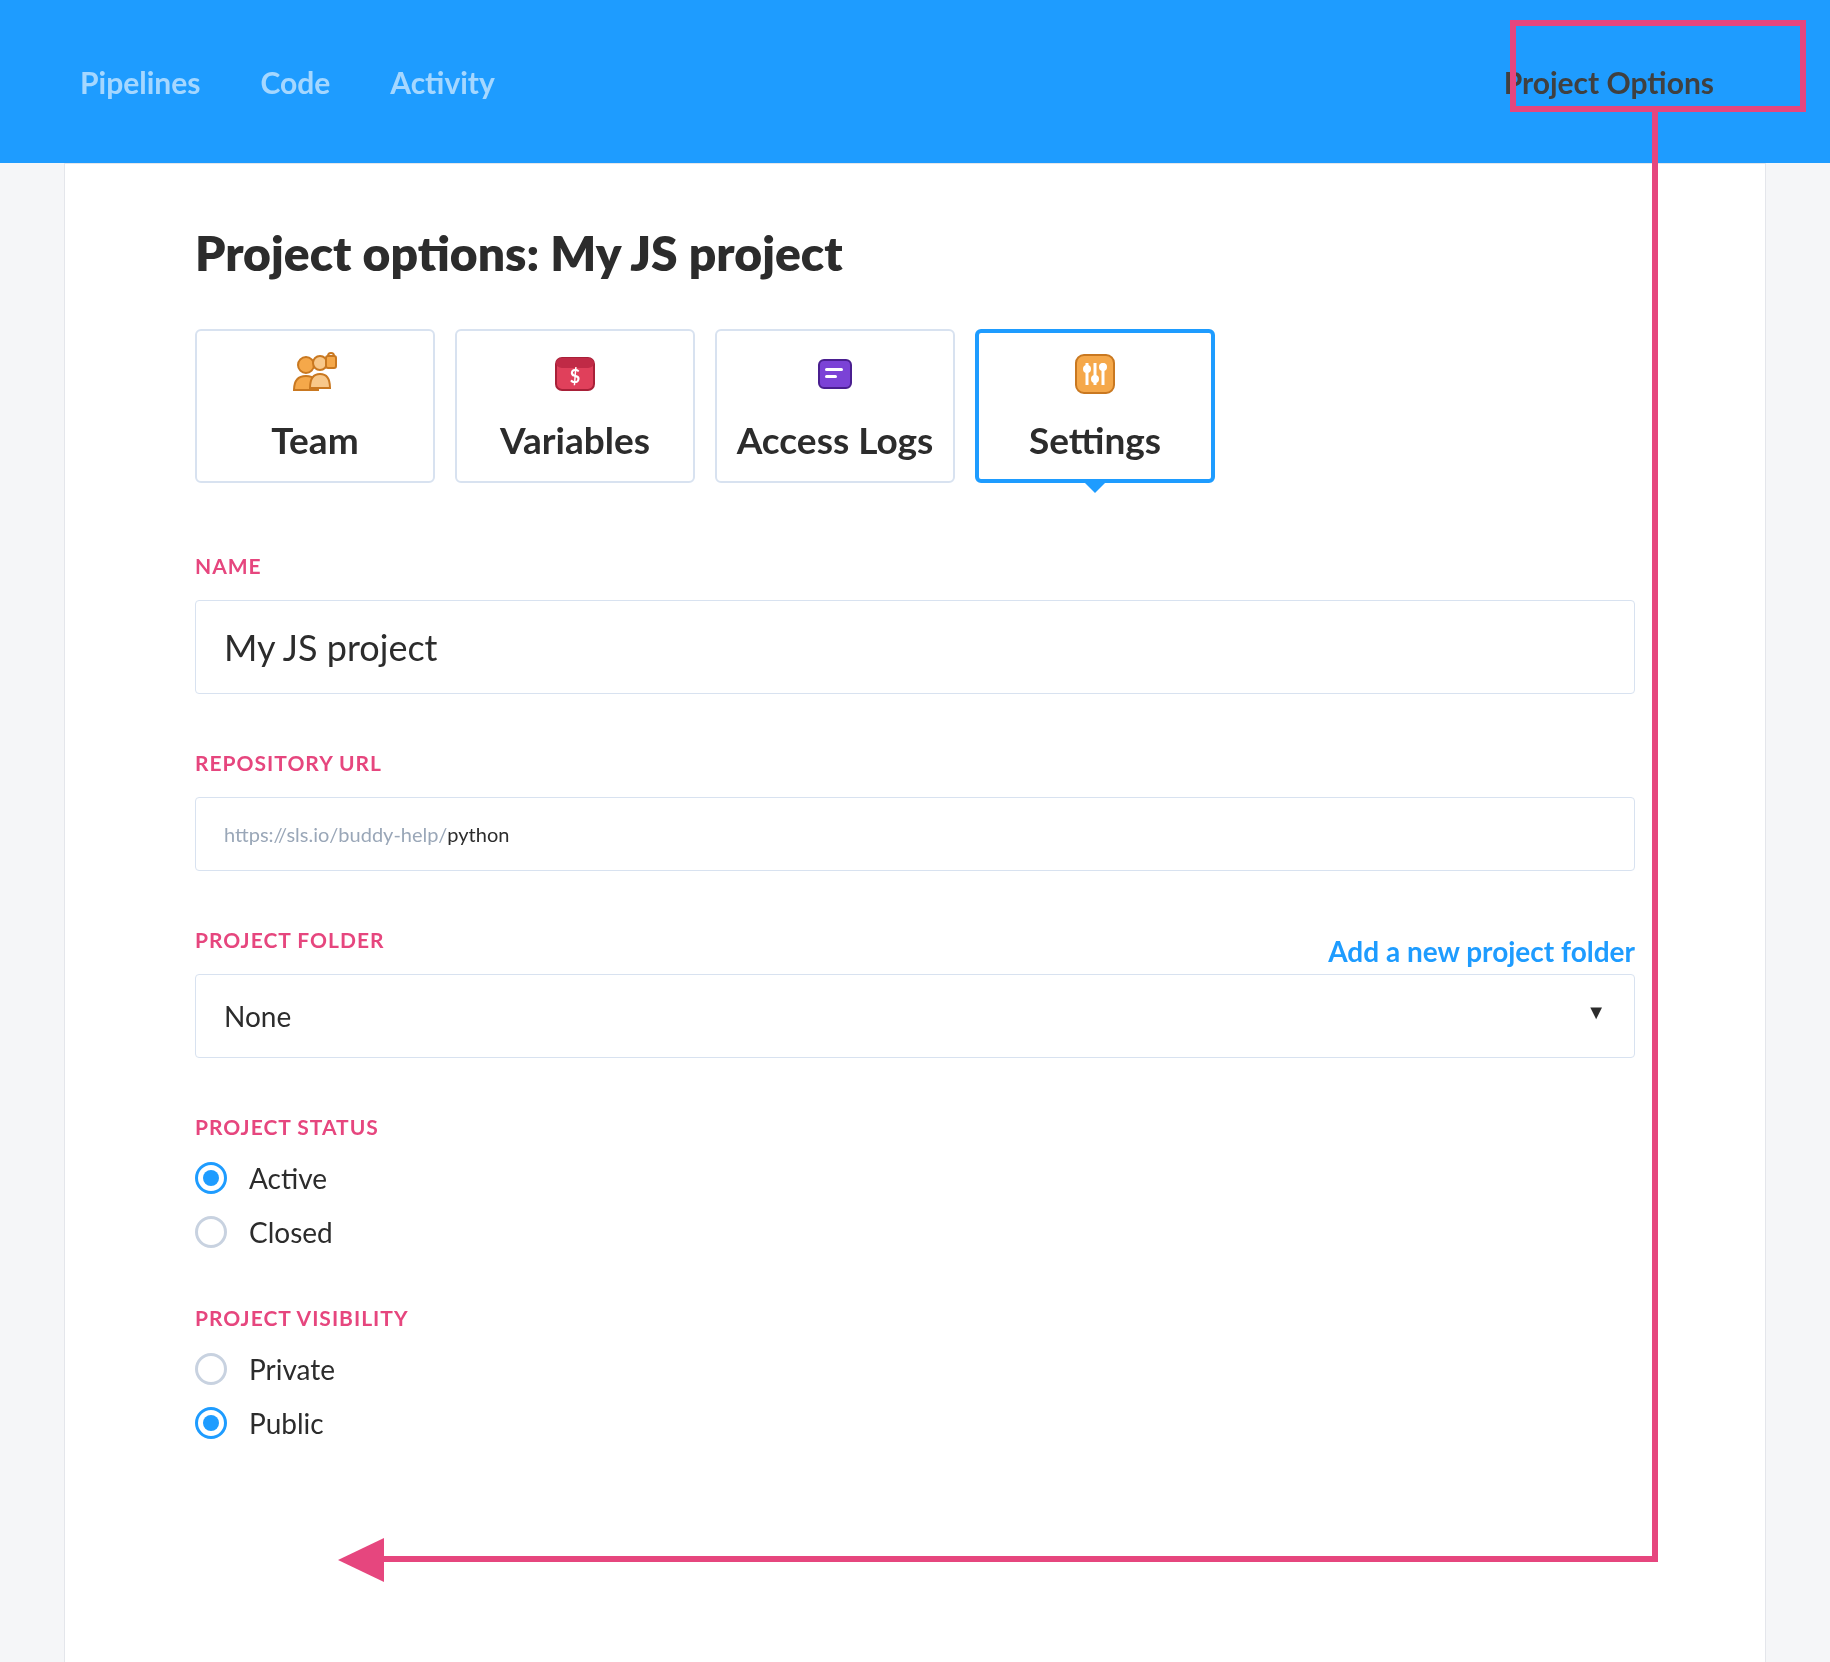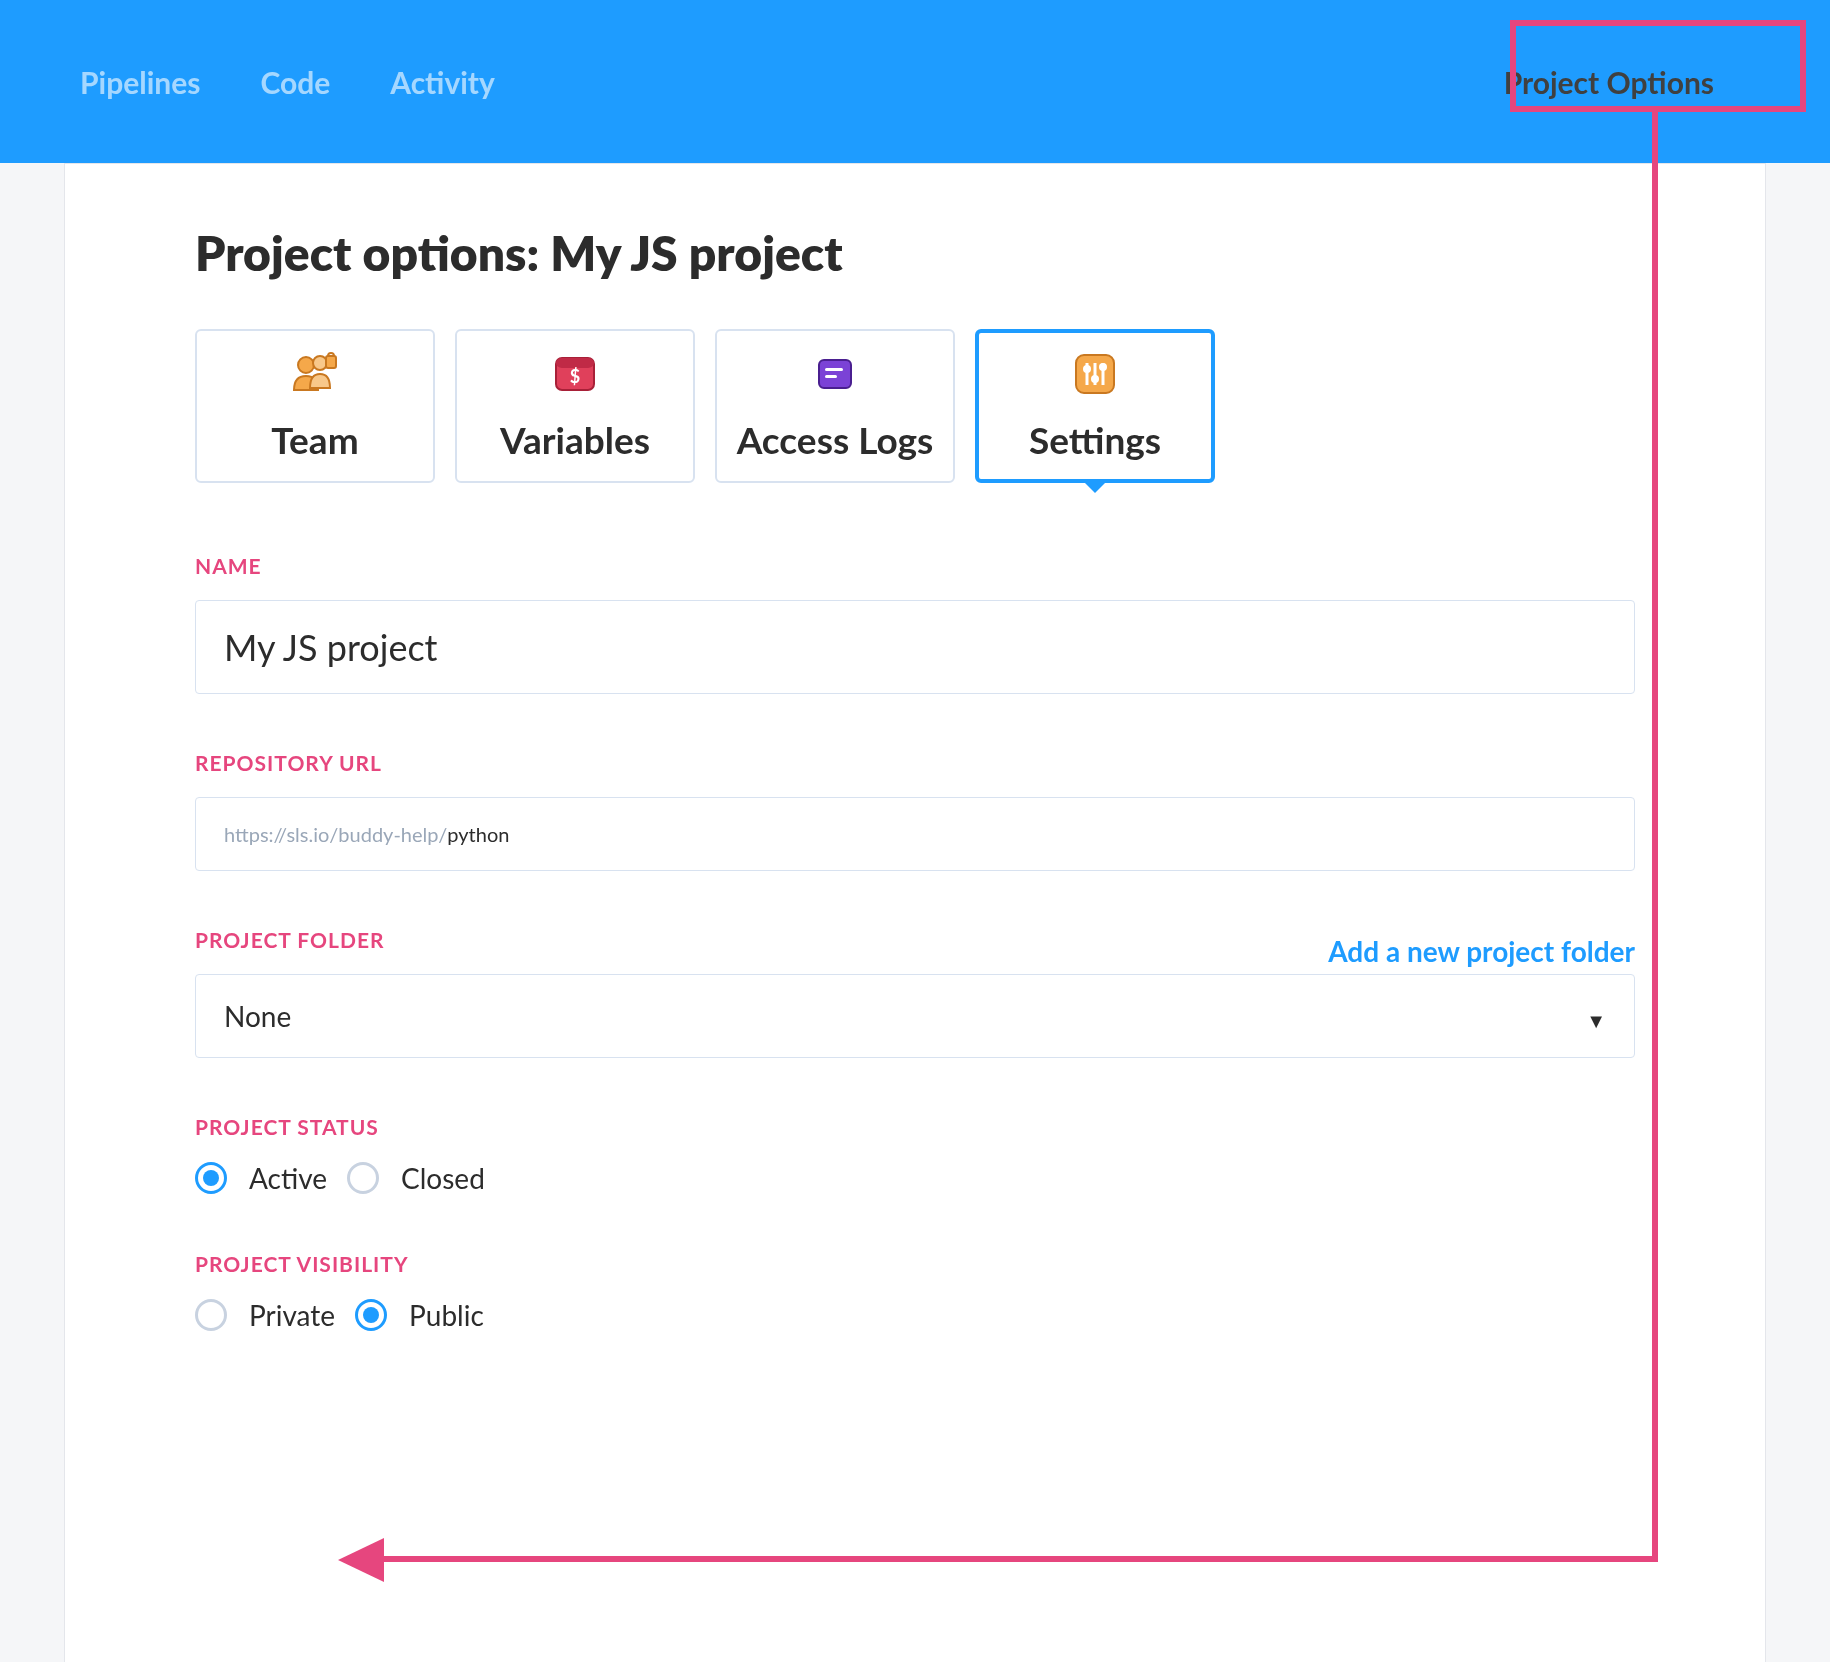--- a/index.html
+++ b/index.html
@@ -178,27 +178,27 @@
   .url-val { color: #2c2c2c; }
   .select-box {
     width: 100%;
     border: 1px solid #d8e2f0;
     border-radius: 4px;
     padding: 24px 28px;
     font-size: 28px;
     margin-bottom: 56px;
     display: flex;
     justify-content: space-between;
-    align-items: flex-end;
+    align-items: flex-start;
     background: #fff;
     cursor: pointer;
   }
   .radio-group {
     display: flex;
-    flex-direction: row;
+    flex-direction: column;
     gap: 20px;
     margin-bottom: 56px;
   }
   .radio-row {
     display: flex;
     align-items: center;
     gap: 22px;
     cursor: pointer;
   }
   .radio-outer {

